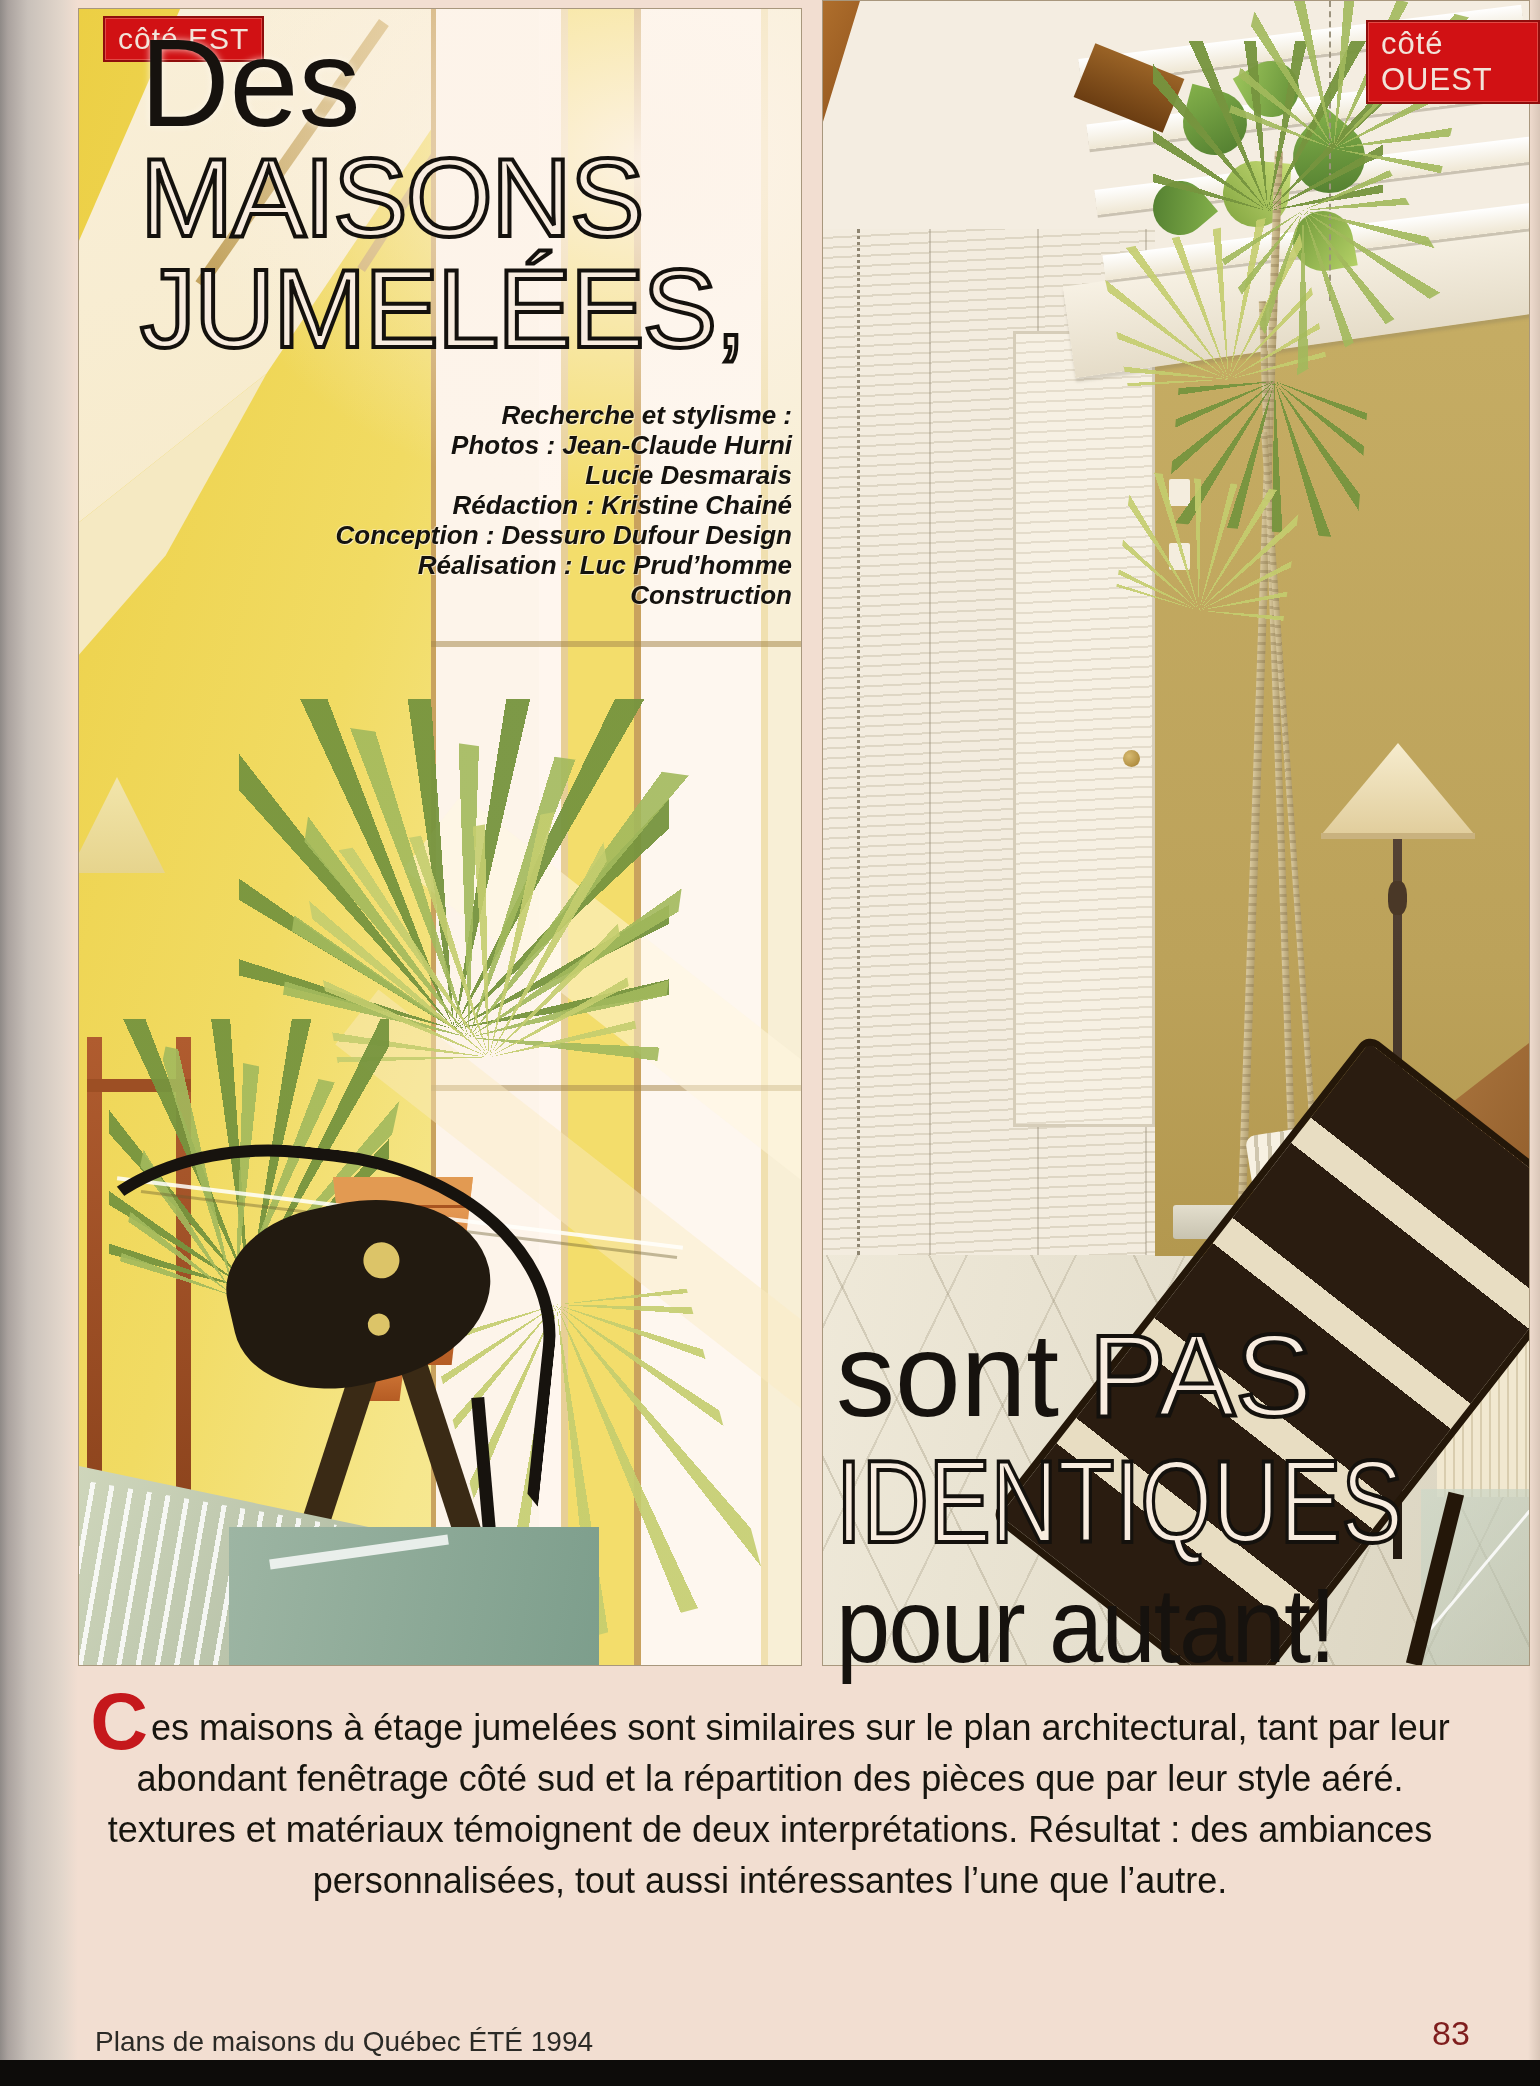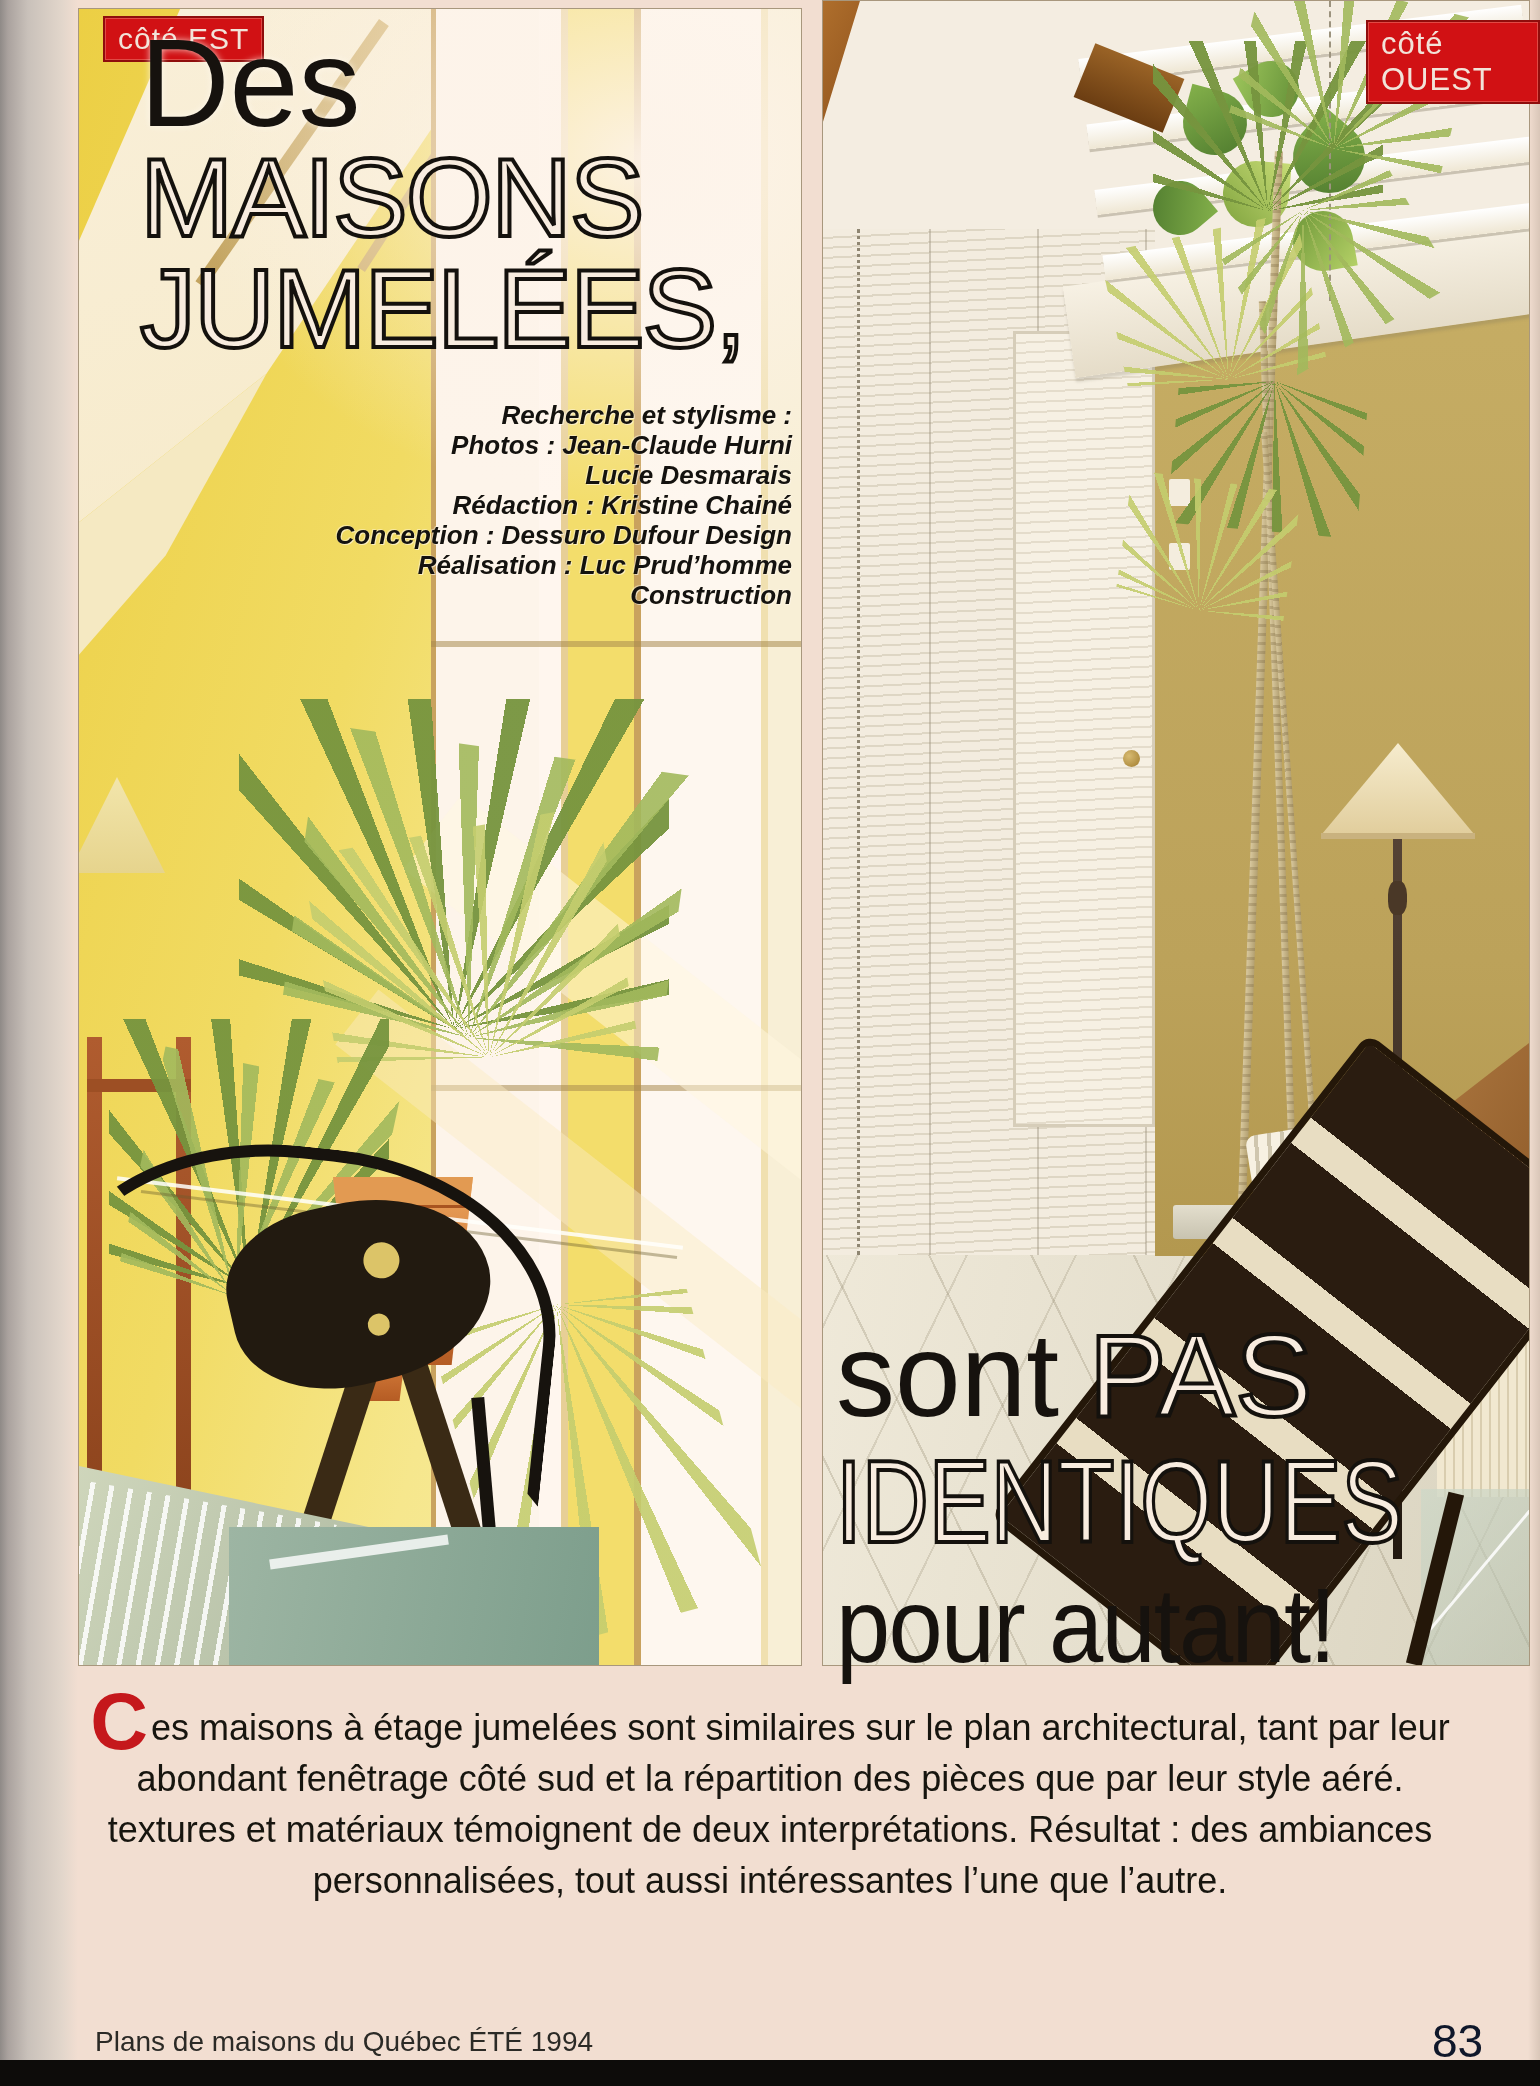--- a/index.html
+++ b/index.html
@@ -198,21 +198,21 @@
   #subheadline .gap{display:inline-block;width:30px;}
 
   
   #intro{position:absolute;left:80px;top:1702px;width:1380px;text-align:center;
     font-size:36px;line-height:51px;color:#17150f;white-space:nowrap;}
   #intro .dropcap{font-size:80px;font-weight:bold;color:#c5181c;line-height:0;
     position:relative;top:9px;margin-right:3px;}
 
   
   #footer-left{position:absolute;left:95px;top:2026px;font-size:28px;color:#2b2a26;}
-  #page-number{position:absolute;left:1432px;top:2014px;font-size:46px;color:#0f172a;}
+  #page-number{position:absolute;left:1432px;top:2014px;font-size:34px;color:#7f1d1d;}
 </style>
 </head>
 <body>
 
 <div id="page">
 
   <div class="scan-left"></div>
   <div class="scan-right"></div>
 
   <div class="photo" id="photo-east">

